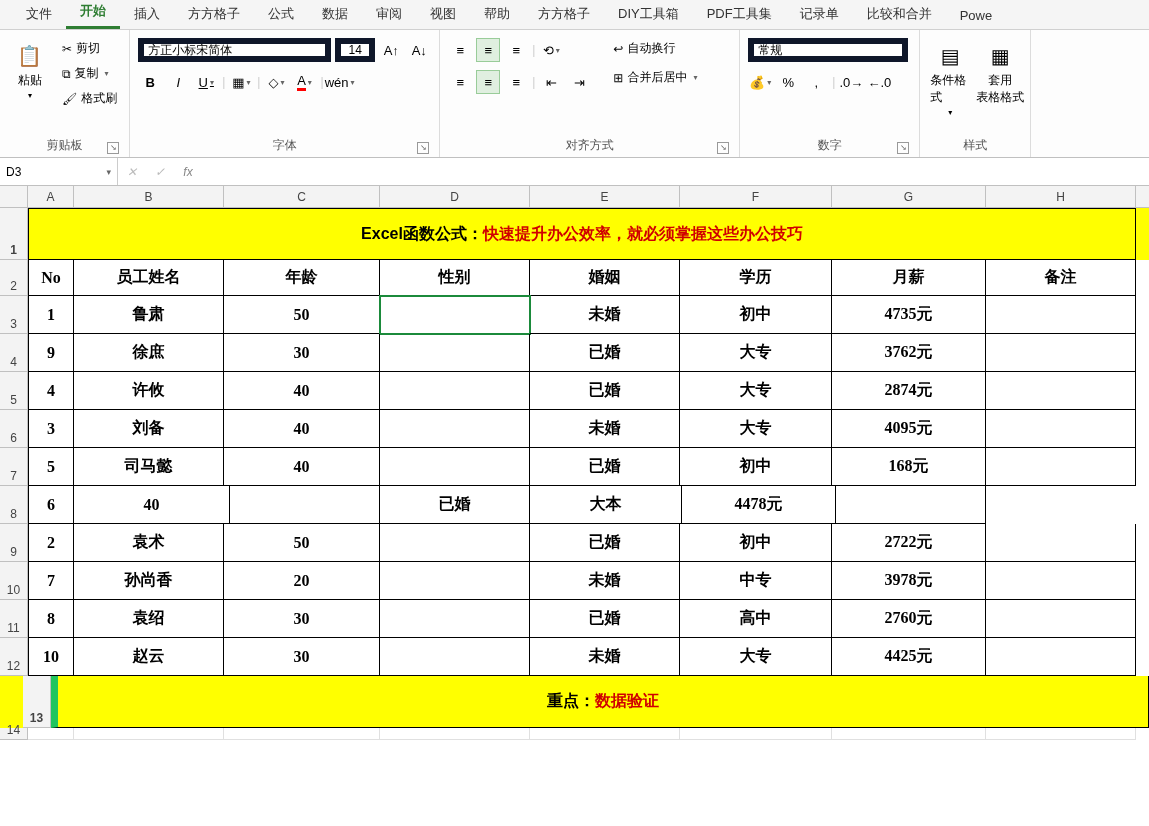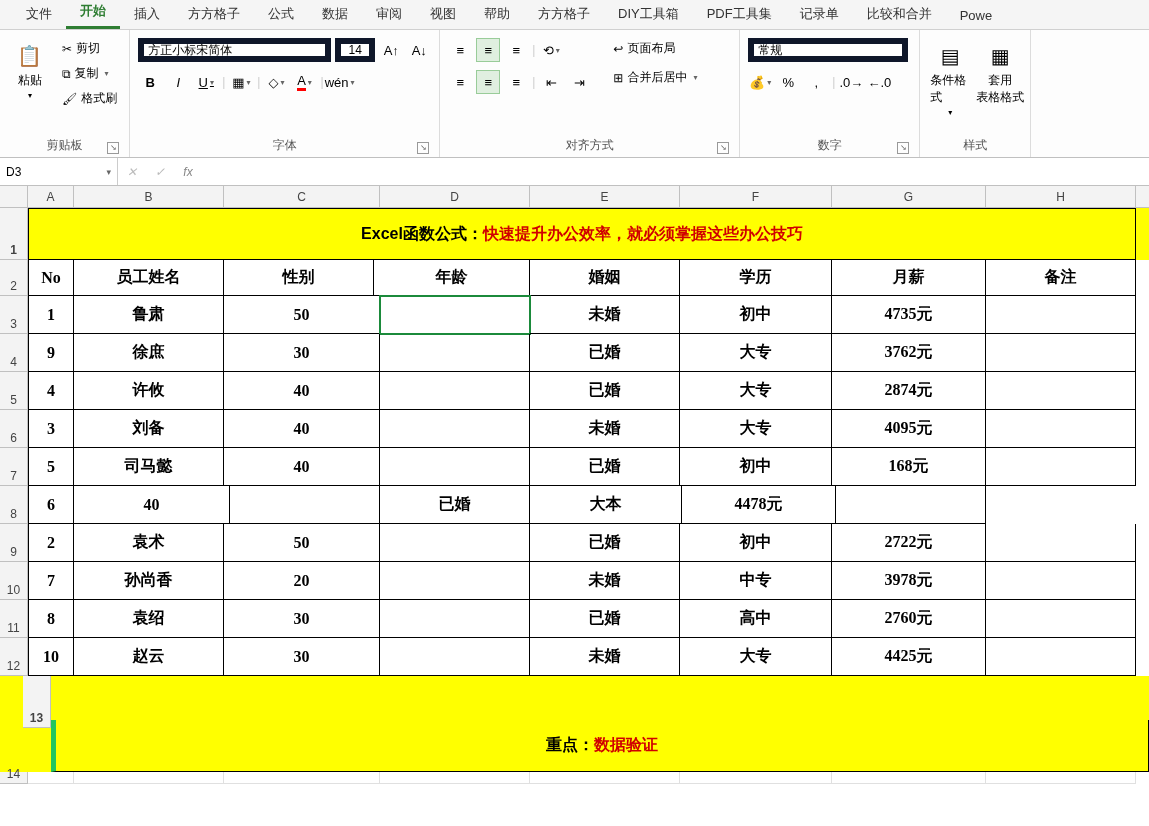--- a/index.html
+++ b/index.html
@@ -47,21 +47,21 @@
 .wA{width:46px}.wB{width:150px}.wC{width:156px}.wD{width:150px}.wE{width:150px}.wF{width:152px}.wG{width:154px}.wH{width:150px}
 
 .title-row { background: #ffff00; font-weight: 700; font-size: 17px; }
 .title-row .black { color:#000; }
 .title-row .red { color: #d00000; }
 .hdr-row .cell, .data-row .cell { border-right: 1px solid #000; border-bottom: 1px solid #000; font-weight: 700; font-family: SimSun, serif; }
 .hdr-row .cell.first, .data-row .cell.first, .title-row .cell.first { border-left: 1px solid #000; }
 .title-row .cell { border-top: 1px solid #000; border-bottom: 1px solid #000; border-right: 1px solid #000;}
 .footer-row { background: #ffff00; font-weight: 700; font-size: 17px; }
 .footer-row .cell { border-right: 1px solid #000; border-bottom: 1px solid #000; }
-.footer-row .cell.first { border-left: 5px solid #22c55e; margin-top: 44px; }
+.footer-row .cell.first { border-left: 7px solid #22c55e; }
 .sel-cell { outline: 2px solid #1b8a3b; outline-offset: -1px; }
 </style>
 </head>
 <body>
 
 <div class="tabs" id="tabs">
     <div class="tab">文件</div>
     <div class="tab active">开始</div>
     <div class="tab">插入</div>
     <div class="tab">方方格子</div>
@@ -148,21 +148,21 @@
           <span class="btn" style="background:#e0efe0;border-color:#9c9">≡</span>
           <span class="btn">≡</span>
           <span style="color:#ccc">|</span>
           <span class="btn">⇤</span>
           <span class="btn">⇥</span>
         </div>
       </div>
       <div class="stack" style="gap:8px">
         <div class="smallbtn">
             <span class="ic">↩</span>
-            <span>页面布局</span>
+            <span>自动换行</span>
           </div>
         <div class="smallbtn dd">
             <span class="ic">⊞</span>
             <span>合并后居中</span>
           </div>
       </div>
     </div>
     <div class="group-label"><span>对齐方式</span><span class="launcher">↘</span></div>
   </div>
 
@@ -230,22 +230,22 @@
         <div class="rowhdr" style="height: 52px;">1</div>
         <div class="cell first" style="height: 52px; width: 1108px; border-right: 1px solid rgb(0, 0, 0);">
           <span class="black">Excel函数公式：</span>
           <span class="red">快速提升办公效率，就必须掌握这些办公技巧</span>
         </div>
       </div>
       <div class="row-g hdr-row">
         <div class="rowhdr" style="height: 36px;">2</div>
         <div class="cell wA first" style="height: 36px;">No</div>
         <div class="cell wB" style="height: 36px;">员工姓名</div>
+        <div class="cell wC" style="height: 36px;">年龄</div>
         <div class="cell wD" style="height: 36px;">性别</div>
-        <div class="cell wC" style="height: 36px;">年龄</div>
         <div class="cell wE" style="height: 36px;">婚姻</div>
         <div class="cell wF" style="height: 36px;">学历</div>
         <div class="cell wG" style="height: 36px;">月薪</div>
         <div class="cell wH" style="height: 36px;">备注</div>
       </div>
       <div class="row-g data-row">
         <div class="rowhdr" style="height: 38px;">3</div>
         <div class="cell wA first" style="height: 38px;">1</div>
         <div class="cell wB" style="height: 38px;">鲁肃</div>
         <div class="cell wC" style="height: 38px;">50</div>

